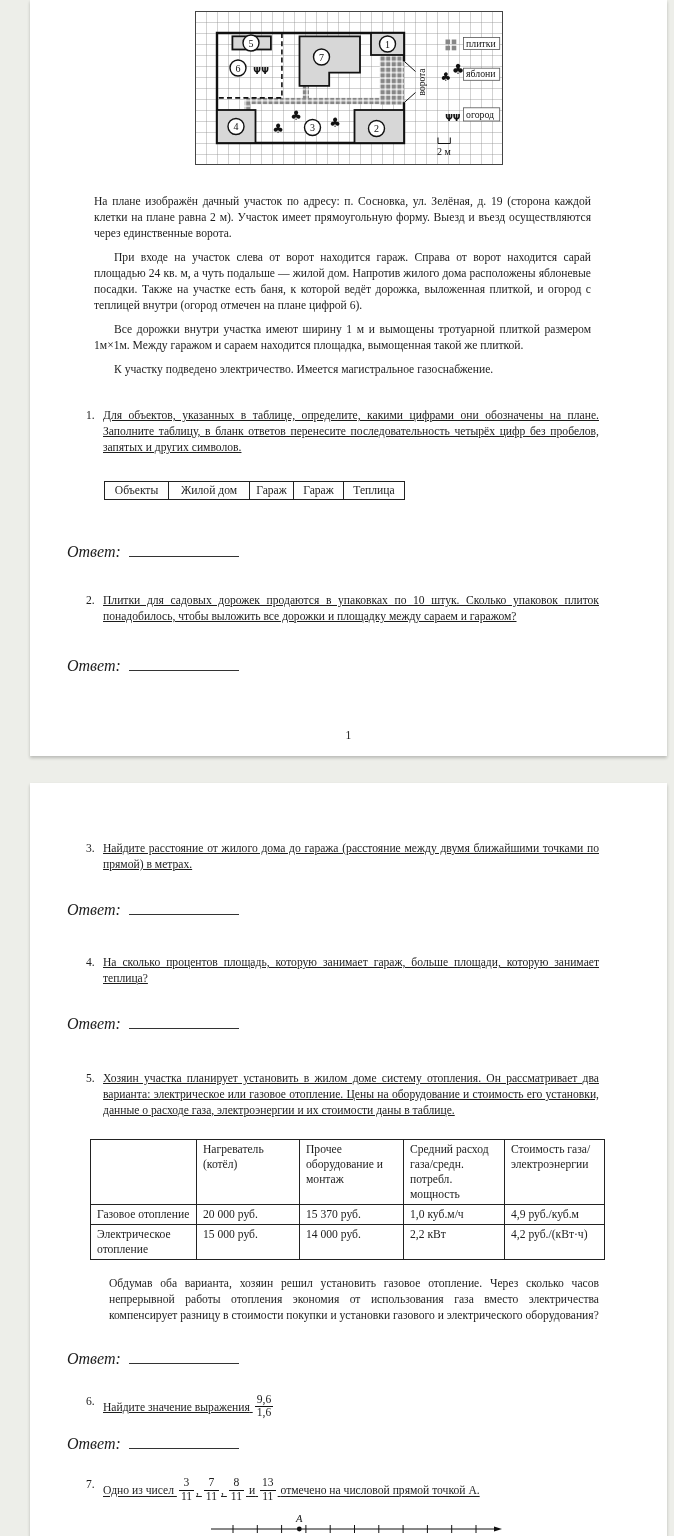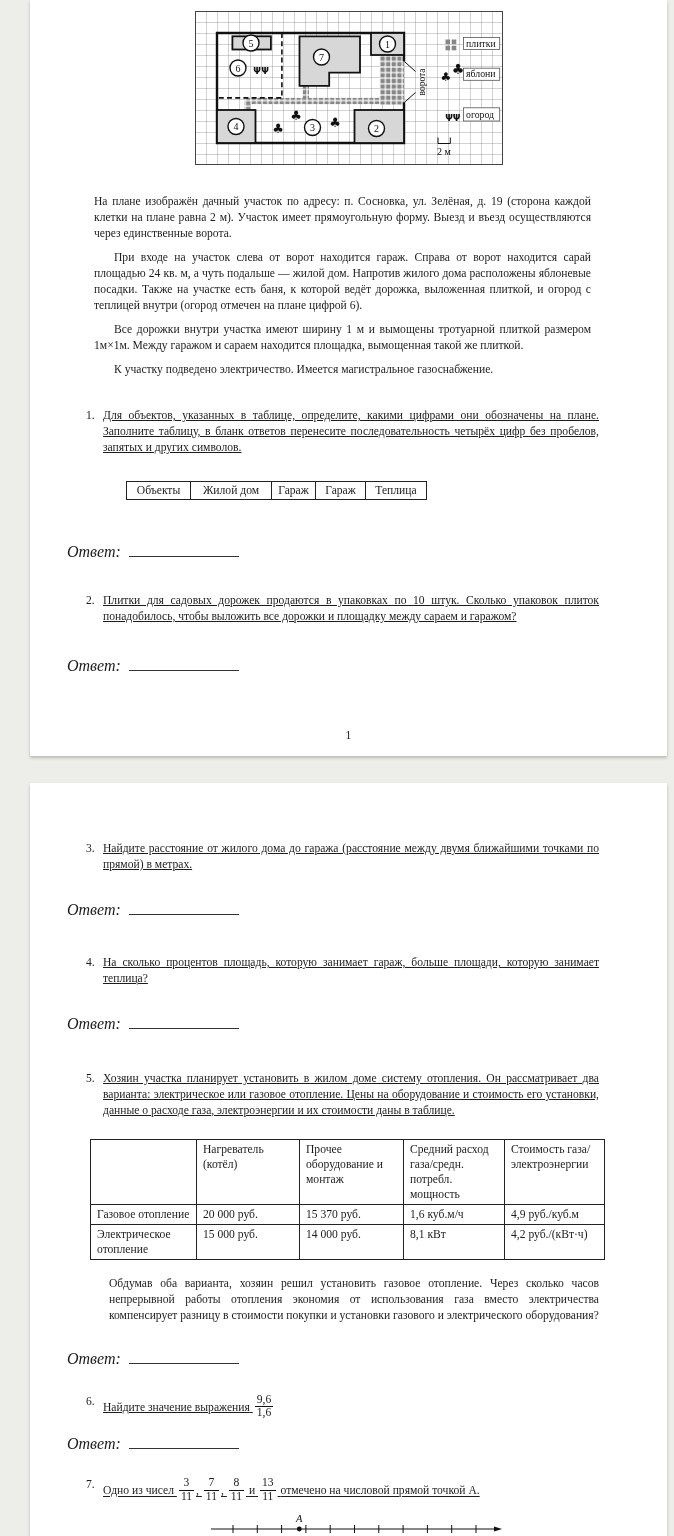--- a/index.html
+++ b/index.html
@@ -23,21 +23,21 @@
   .intro p{margin:8px;}
   .intro p.ind{text-indent:20px;}
   .question{display:flex;margin:0 68px 0 56px;font-size:11.6px;line-height:16px;}
   .q-num{width:17px;flex-shrink:0;}
   .q-body{flex:1;text-align:justify;text-decoration:underline;}
   .answer{margin-left:37px;font-size:16px;}
   .answer .lbl{font-style:italic;}
   .ans-line{display:inline-block;width:110px;height:11px;border-bottom:1px solid #333;margin-left:8px;}
   table{border-collapse:collapse;font-size:11.6px;}
   td,th{border:1px solid #222;font-weight:normal;padding:1px 4px;}
-  .t1{margin:25px 0 0 96px;table-layout:fixed;width:300px;text-align:center;}
+  .t1{margin:25px 0 0 74px;table-layout:fixed;width:300px;text-align:center;}
   .t1 td{height:15px;}
   .t5{margin:20px 16px 0 60px;table-layout:fixed;width:514px;}
   .t5 td{vertical-align:top;padding:2px 6px;line-height:15px;text-align:left;}
   .after-par{margin:16px 68px 0 79px;font-size:11.6px;line-height:16px;text-align:justify;}
   .page-num{text-align:center;font-size:11.6px;margin-top:54px;}
   .frac{display:inline-block;text-align:center;vertical-align:-40%;line-height:1.05;margin:0 2px;}
   .frac .num{display:block;border-bottom:1px solid #111;padding:0 2px;}
   .frac .den{display:block;padding:0 2px;}
   .q-inline .q-body{text-align:left;}
   .numberline{margin:10px 0 0 181px;}
@@ -236,28 +236,28 @@
       <td></td>
       <td>Нагреватель (котёл)</td>
       <td>Прочее оборудование и монтаж</td>
       <td>Средний расход газа/средн. потребл. мощность</td>
       <td>Стоимость газа/электроэнергии</td>
     </tr>
     <tr>
       <td>Газовое отопление</td>
       <td>20 000 руб.</td>
       <td>15 370 руб.</td>
-      <td>1,6 куб.м/ч</td>
+      <td>1,0 куб.м/ч</td>
       <td>4,9 руб./куб.м</td>
     </tr>
     <tr>
       <td>Электрическое отопление</td>
       <td>15 000 руб.</td>
       <td>14 000 руб.</td>
-      <td>8,1 кВт</td>
+      <td>2,2 кВт</td>
       <td>4,2 руб./(кВт·ч)</td>
     </tr>
   </tbody>
     </table>
 
   <p class="after-par">Обдумав оба варианта, хозяин решил установить газовое отопление. Через сколько часов непрерывной работы отопления экономия от использования газа вместо электричества компенсирует разницу в стоимости покупки и установки газового и электрического оборудования?</p>
 
   <div class="answer mt26">
     <span class="lbl">Ответ:</span><span class="ans-line"></span>
   </div>

